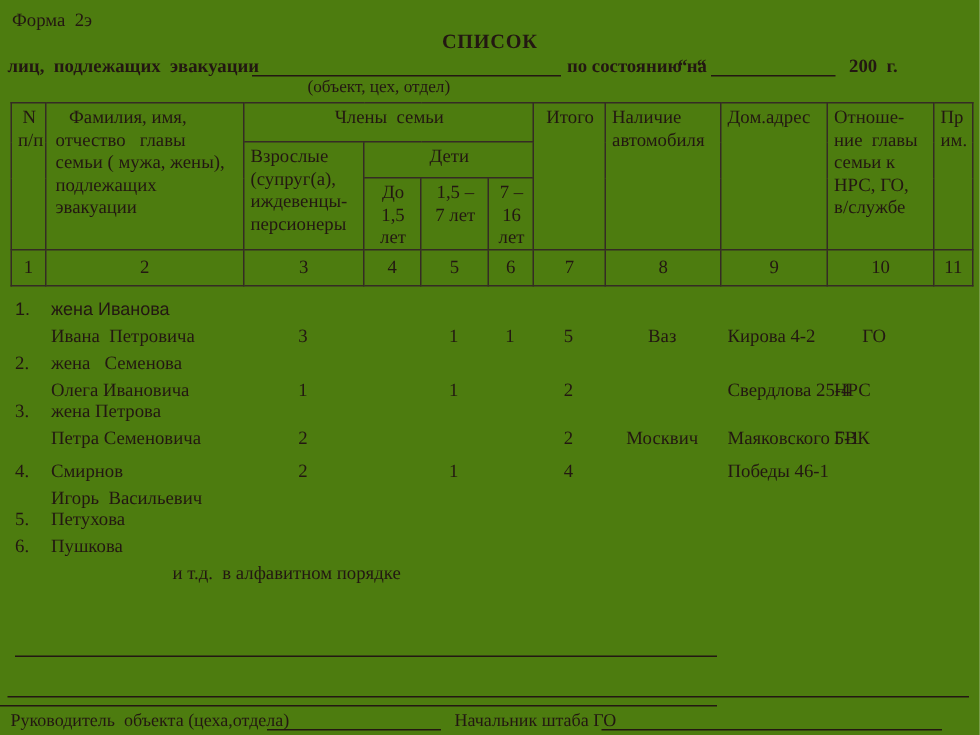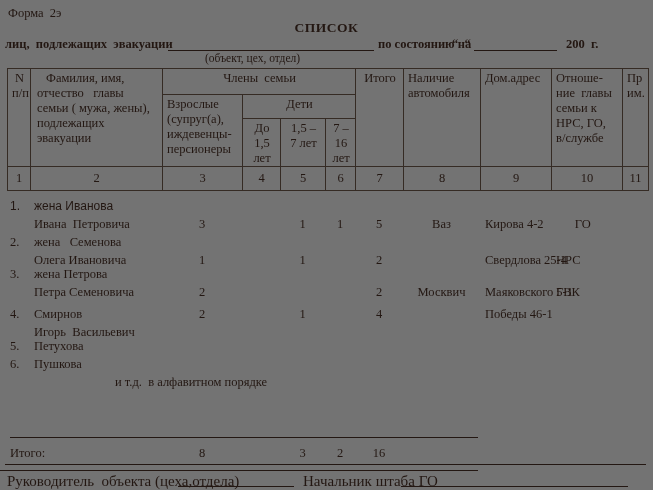--- a/index.html
+++ b/index.html
@@ -1,19 +1,19 @@
 <!DOCTYPE html>
 <html><head>
 <meta charset="utf-8">
 <style>
   html,body{margin:0;padding:0;}
   .page{
     position:relative;
     width:653px;height:490px;
-    background:#737373;
+    background:#4d7c0f;
     font-family:"Liberation Serif", serif;
     color:#231712;
     overflow:hidden;
   }
   .abs{position:absolute;}
   .pre{white-space:pre;}
   .b{font-weight:bold;}
   .form-label{left:8px;top:6px;font-size:12.5px;}
   .doc-title{left:0;top:20px;width:653px;text-align:center;font-size:13.5px;letter-spacing:0.5px;}
   .sub{top:37px;font-size:12.5px;}
@@ -59,21 +59,21 @@
   .datatable tr.sans td{font-family:"Liberation Sans",sans-serif;font-size:12px;}
   .datatable td.note{padding-left:108px;text-align:left;}
 
   .rule{border-top:1px solid #231712;height:0;}
   .rule-above-total{left:10px;top:437px;width:468px;}
   .totals{left:7px;top:446px;width:641px;}
   .totals tr{height:16px;}
   .rule-big{left:5px;top:464px;width:641px;}
   .rule-small{left:0px;top:470px;width:478px;}
 
-  .footer{top:473px;font-size:15px;}
+  .footer{top:473px;font-size:12px;}
   .f-left{left:7px;}
   .f-right{left:303px;}
   .fu1{left:178px;top:473px;width:116px;}
   .fu2{left:401px;top:473px;width:227px;}
 </style>
 </head>
 <body>
 
 <div class="page">
 
@@ -305,50 +305,20 @@
       </tbody>
     <tbody>
       <tr style="height:16px">
         <td class="note" colspan="11">и т.д.  в алфавитном порядке</td>
       </tr>
     </tbody>
   </table>
 
   <div class="abs rule rule-above-total"></div>
 
-  <table class="abs datatable totals">
-    <colgroup>
-      <col style="width:23px">
-        <col style="width:132px">
-        <col style="width:80px">
-      <col style="width:38px">
-        <col style="width:45px">
-        <col style="width:30px">
-      <col style="width:48px">
-        <col style="width:77px">
-        <col style="width:71px">
-      <col style="width:71px">
-        <col style="width:26px">
-    </colgroup>
-    <tbody>
-        <tr>
-          <td class="c1">Итого:</td>
-          <td class="c2"></td>
-          <td class="c3">8</td>
-          <td class="c4"></td>
-          <td class="c5">3</td>
-          <td class="c6">2</td>
-          <td class="c7">16</td>
-          <td class="c8"></td>
-          <td class="c9"></td>
-          <td class="c10"></td>
-          <td class="c11"></td>
-        </tr>
-      </tbody>
-  </table>
 
   <div class="abs rule rule-big"></div>
   <div class="abs rule rule-small"></div>
 
   <span class="abs pre footer f-left">Руководитель  объекта (цеха,отдела)</span>
   <span class="abs uline fu1"></span>
   <span class="abs pre footer f-right">Начальник штаба ГО</span>
   <span class="abs uline fu2"></span>
 
 </div>

